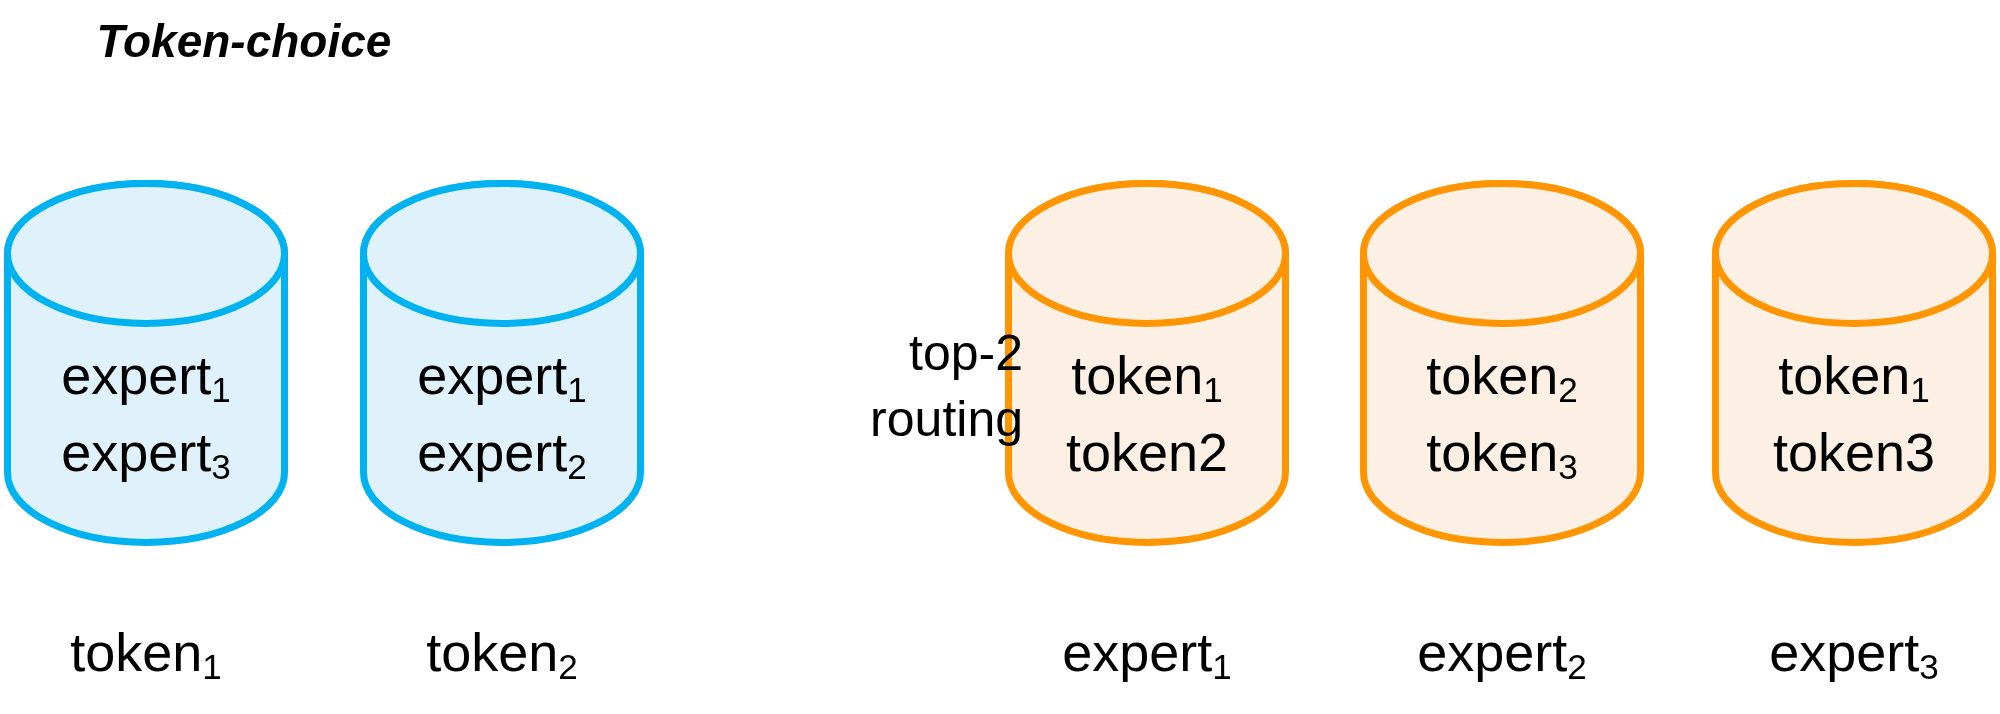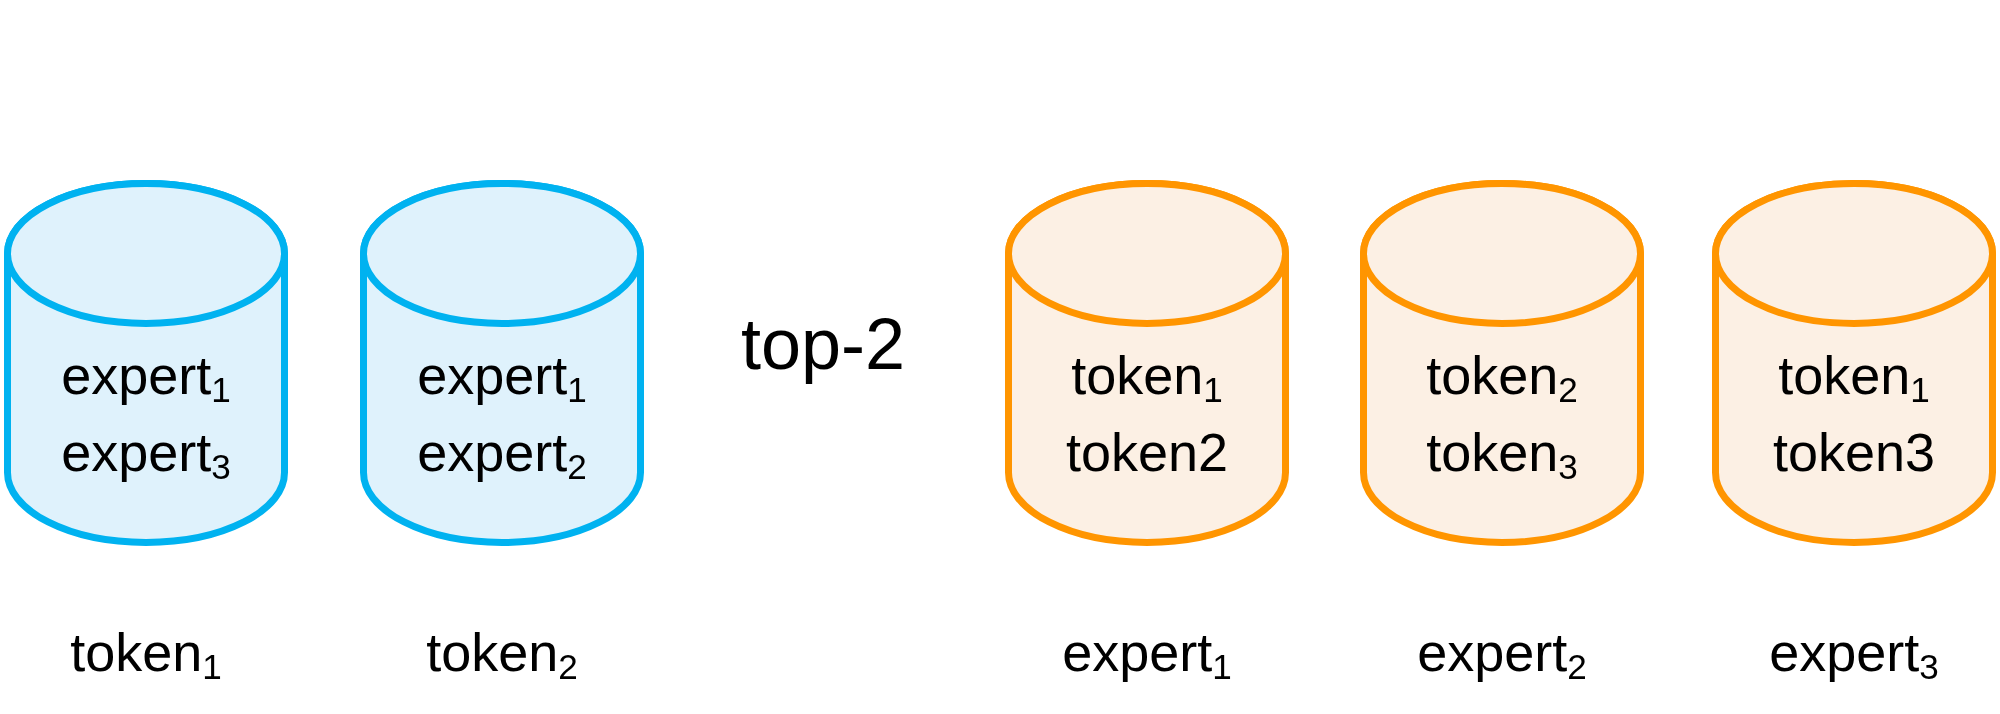--- a/index.html
+++ b/index.html
@@ -64,39 +64,40 @@
     width: 284px;
     height: 62px;
     line-height: 62px;
     text-align: center;
     font-size: 54px;
   }
 
   .mid-caption {
     position: absolute;
     left: 623px;
-    top: 311px;
+    top: 320px;
     width: 400px;
-    text-align: center;
-    font-size: 72px;
+    text-align: right;
+    font-size: 50px;
     line-height: 66px;
   }
 
   
   .pos-c1 { left: 4px; }
   .pos-c2 { left: 360px; }
   .pos-c3 { left: 1005px; }
   .pos-c4 { left: 1360px; }
   .pos-c5 { left: 1712px; }
 </style>
 </head>
 <body>
 
 <div class="canvas">
 
+  <div class="title left-title">Token-choice</div>
 
   <div class="cyl blue pos-c1">
     <svg viewBox="0 0 284 366" aria-hidden="true">
       <path d="M 3.5 73.5 L 3.5 292.5 A 138.5 70 0 0 0 280.5 292.5 L 280.5 73.5 A 138.5 70 0 0 0 3.5 73.5 Z"></path>
       <ellipse cx="142" cy="73.5" rx="138.5" ry="70"></ellipse>
     </svg>
     <div class="line l1"><span>expert</span><span class="sub">1</span></div>
     <div class="line l2"><span>expert</span><span class="sub">3</span></div>
   </div>
 
@@ -131,20 +132,21 @@
     <svg viewBox="0 0 284 366" aria-hidden="true">
       <path d="M 3.5 73.5 L 3.5 292.5 A 138.5 70 0 0 0 280.5 292.5 L 280.5 73.5 A 138.5 70 0 0 0 3.5 73.5 Z"></path>
       <ellipse cx="142" cy="73.5" rx="138.5" ry="70"></ellipse>
     </svg>
     <div class="line l1"><span>token</span><span class="sub">1</span></div>
     <div class="line l2"><span>token3</span><span class="sub"></span></div>
   </div>
 
   <div class="mid-caption">
     <div>top-2</div>
+    <div>routing</div>
   </div>
 
   <div class="cyl-label pos-c1"><span>token</span><span class="sub">1</span></div>
   <div class="cyl-label pos-c2"><span>token</span><span class="sub">2</span></div>
   <div class="cyl-label pos-c3"><span>expert</span><span class="sub">1</span></div>
   <div class="cyl-label pos-c4"><span>expert</span><span class="sub">2</span></div>
   <div class="cyl-label pos-c5"><span>expert</span><span class="sub">3</span></div>
 
 </div>
 

